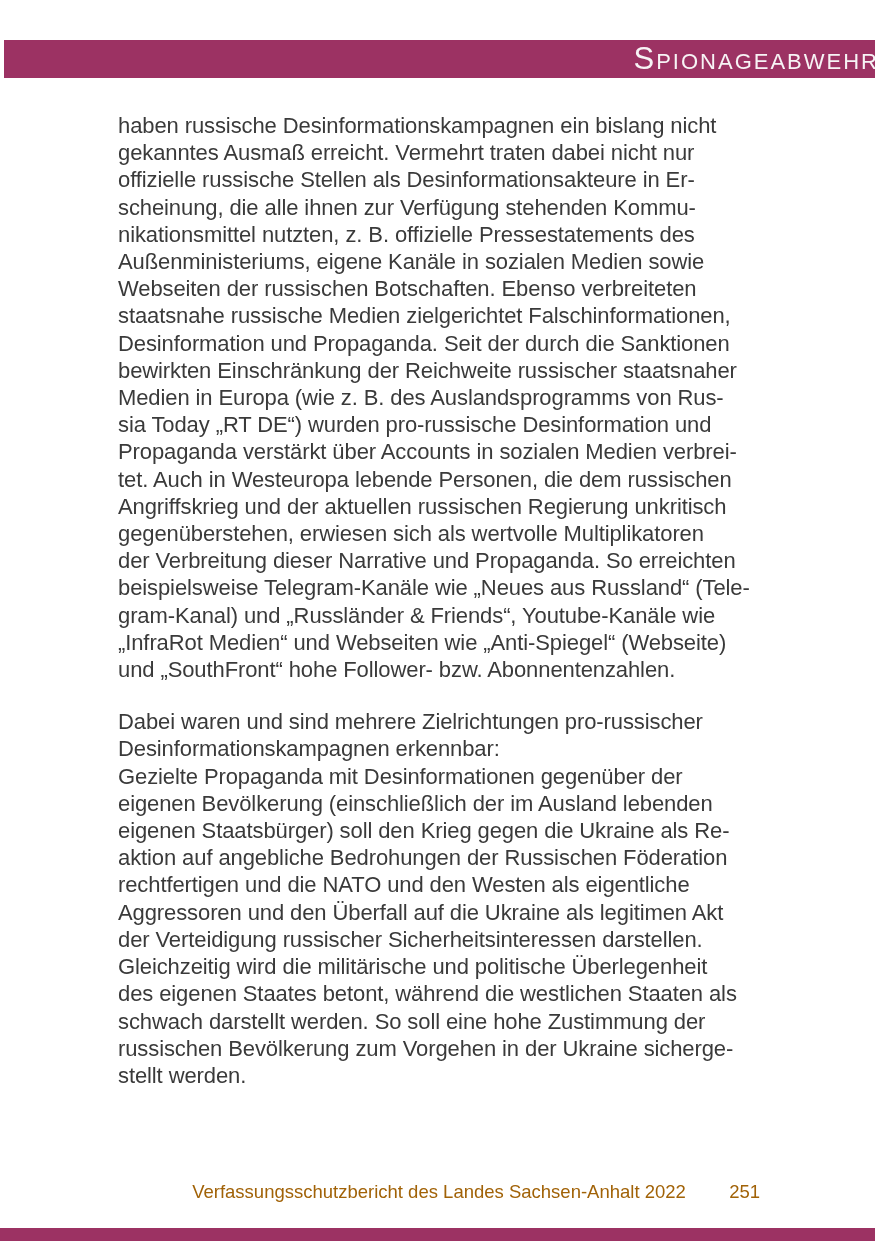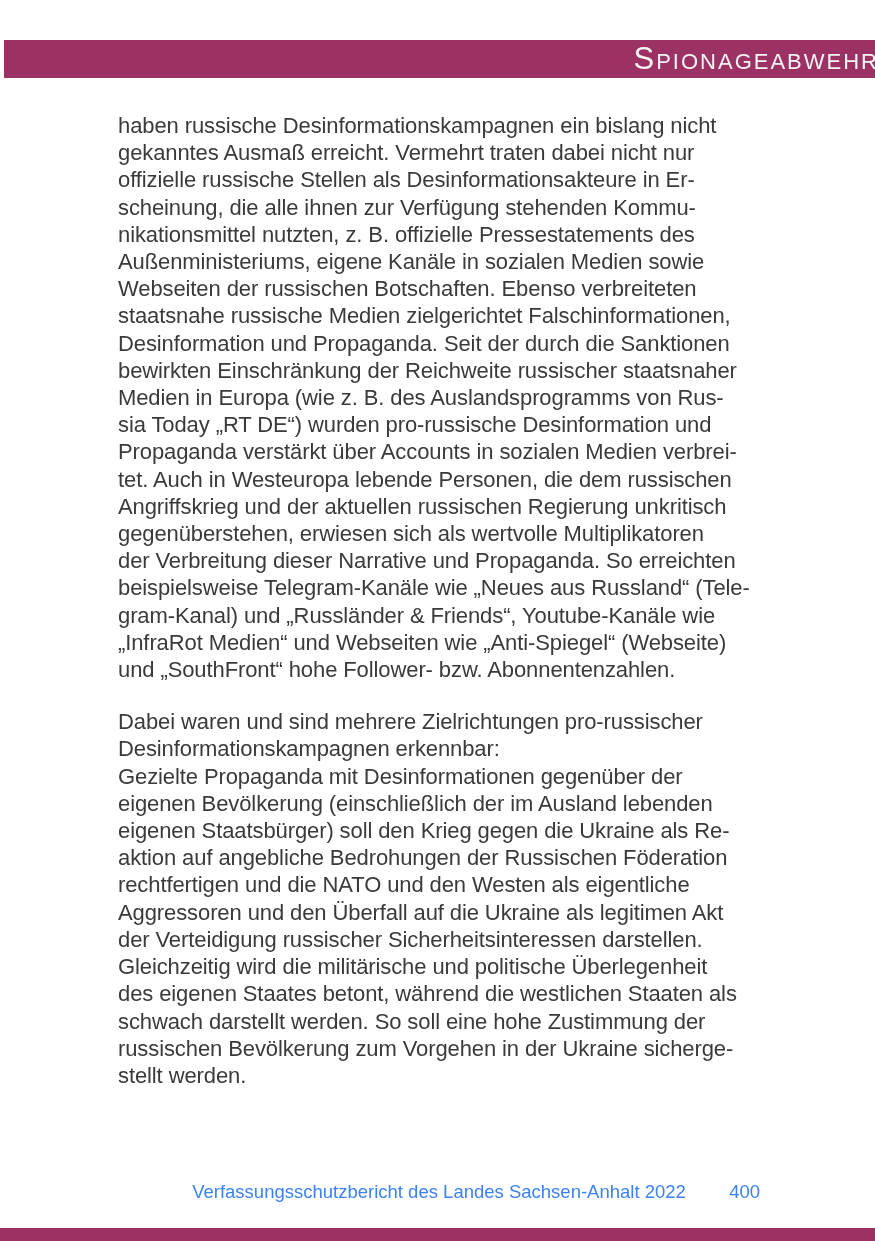--- a/index.html
+++ b/index.html
@@ -50,21 +50,21 @@
     letter-spacing: -0.1px;
   }
   .content p + p {
     margin-top: 25px;
   }
   .footer {
     position: absolute;
     top: 1181px;
     left: 118px;
     width: 642px;
-    color: #3b82f6;
+    color: #a16207;
     font-size: 18.5px;
     line-height: 22px;
   }
   .footer-text {
     display: block;
     text-align: center;
   }
   .footer-page {
     position: absolute;
     top: 0;
@@ -121,18 +121,18 @@
 der Verteidigung russischer Sicherheitsinteressen darstellen.
 Gleichzeitig wird die militärische und politische Überlegenheit
 des eigenen Staates betont, während die westlichen Staaten als
 schwach darstellt werden. So soll eine hohe Zustimmung der
 russischen Bevölkerung zum Vorgehen in der Ukraine sicherge-
 stellt werden.</p>
   </div>
 
   <div class="footer">
     <span class="footer-text">Verfassungsschutzbericht des Landes Sachsen-Anhalt 2022</span>
-    <span class="footer-page">400</span>
+    <span class="footer-page">251</span>
   </div>
 
   <div class="bottom-bar"></div>
 
 </div>
 
 </body></html>

